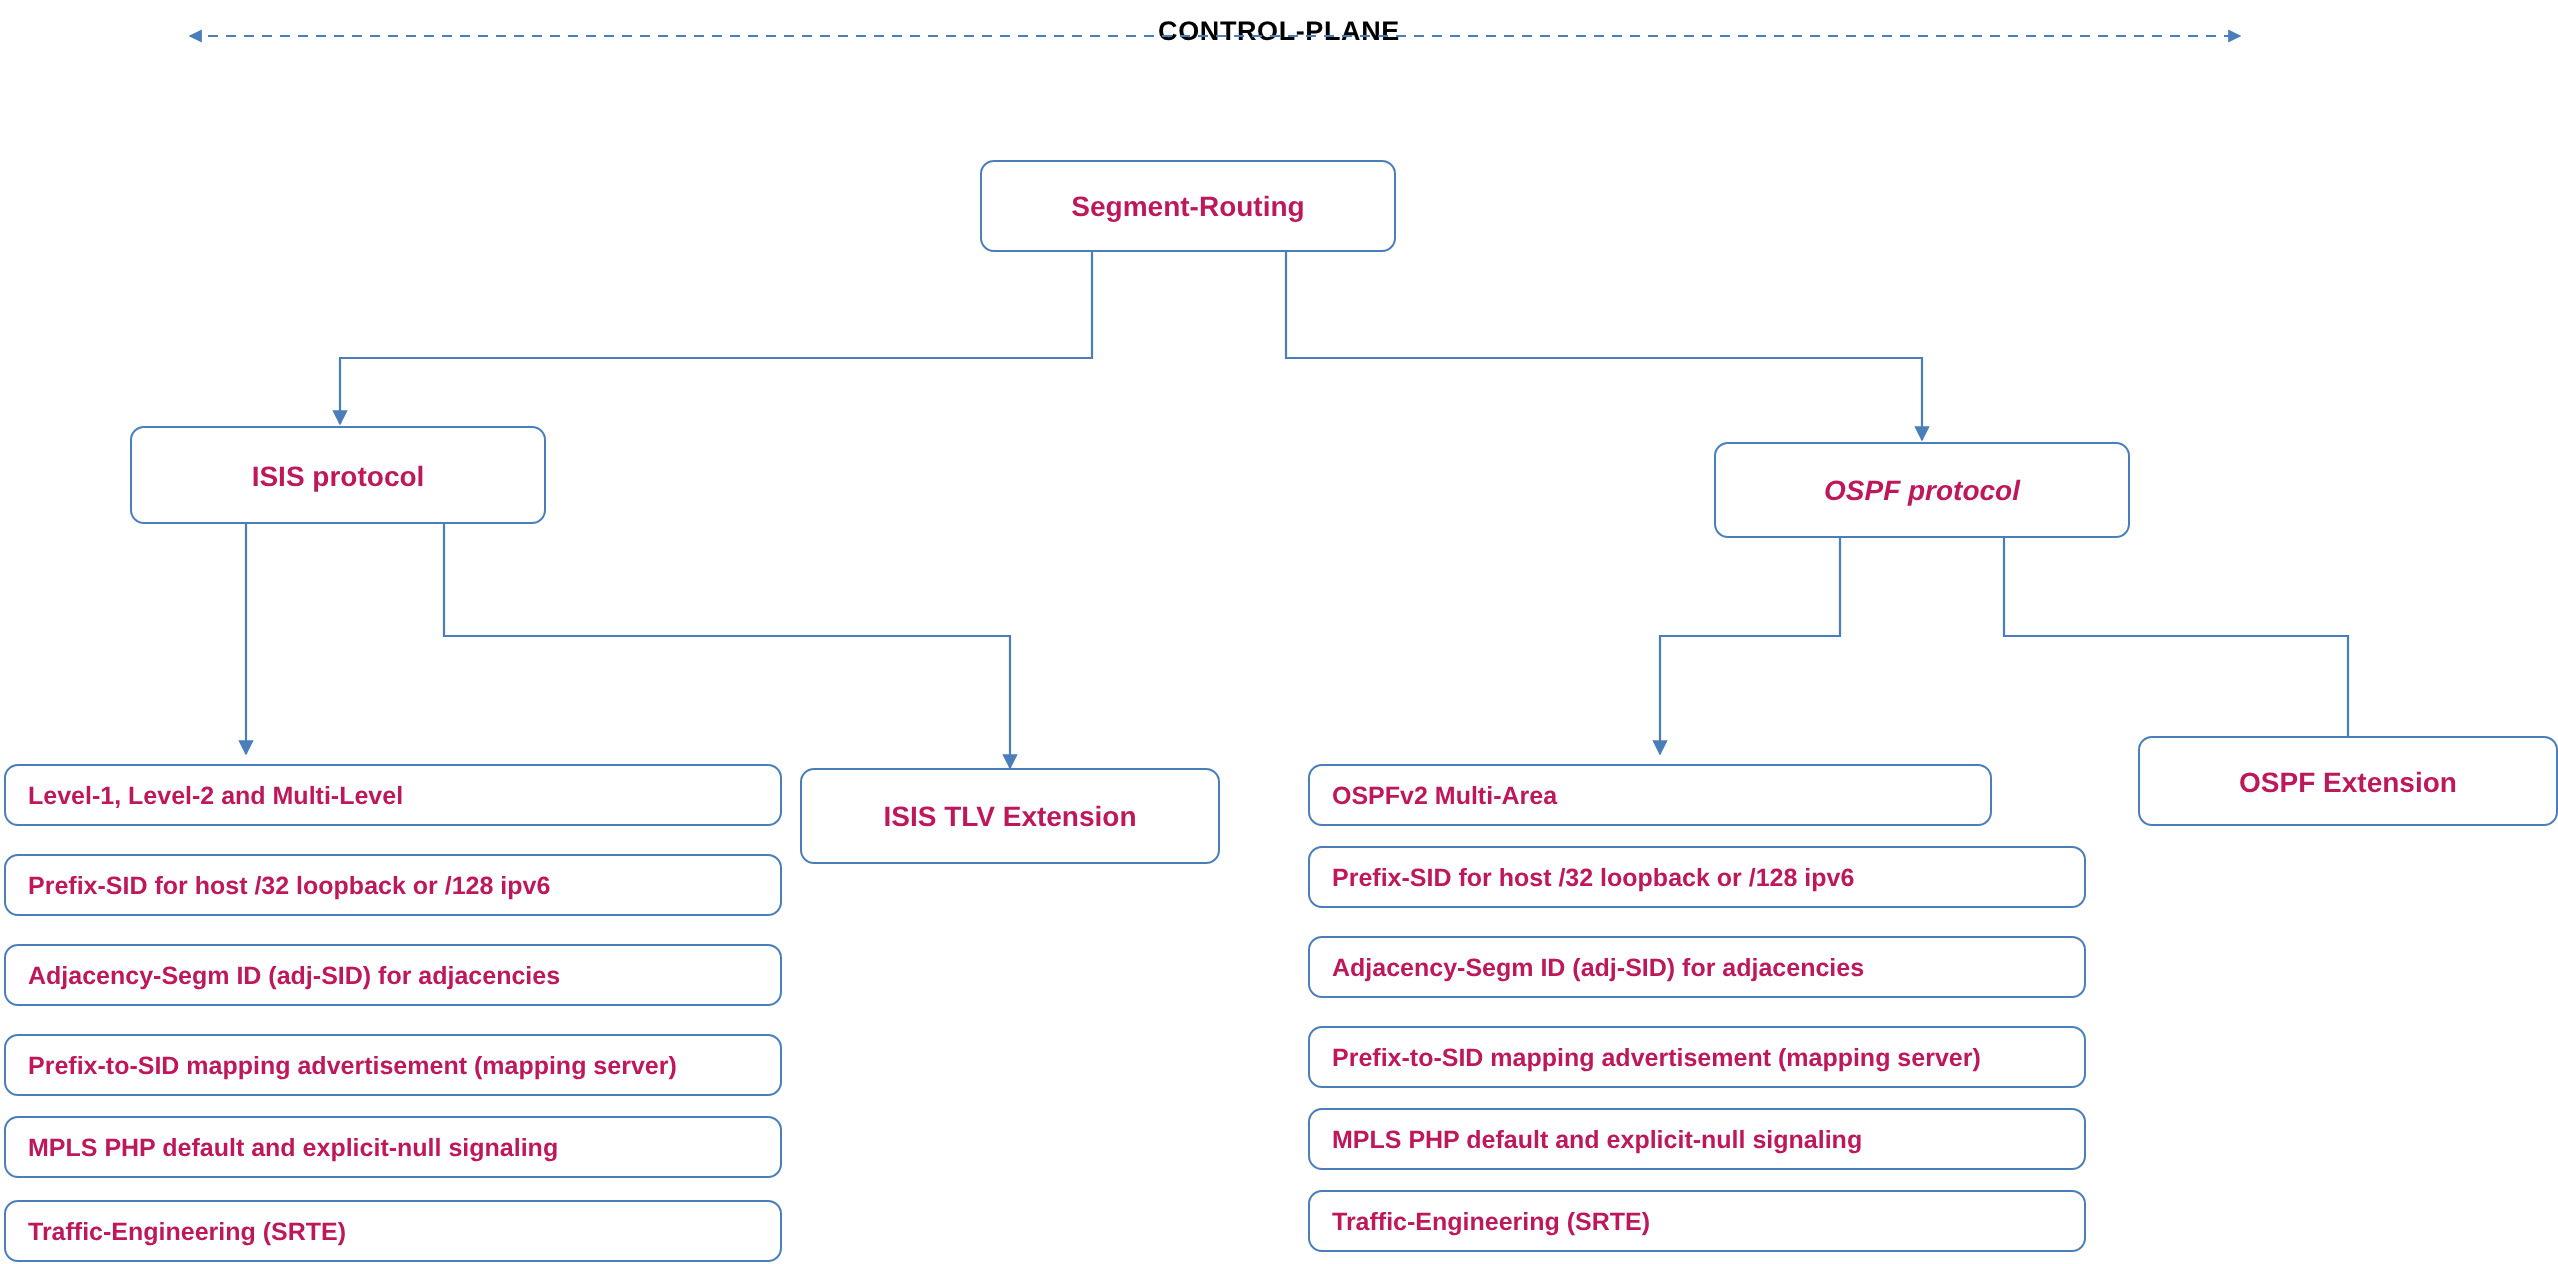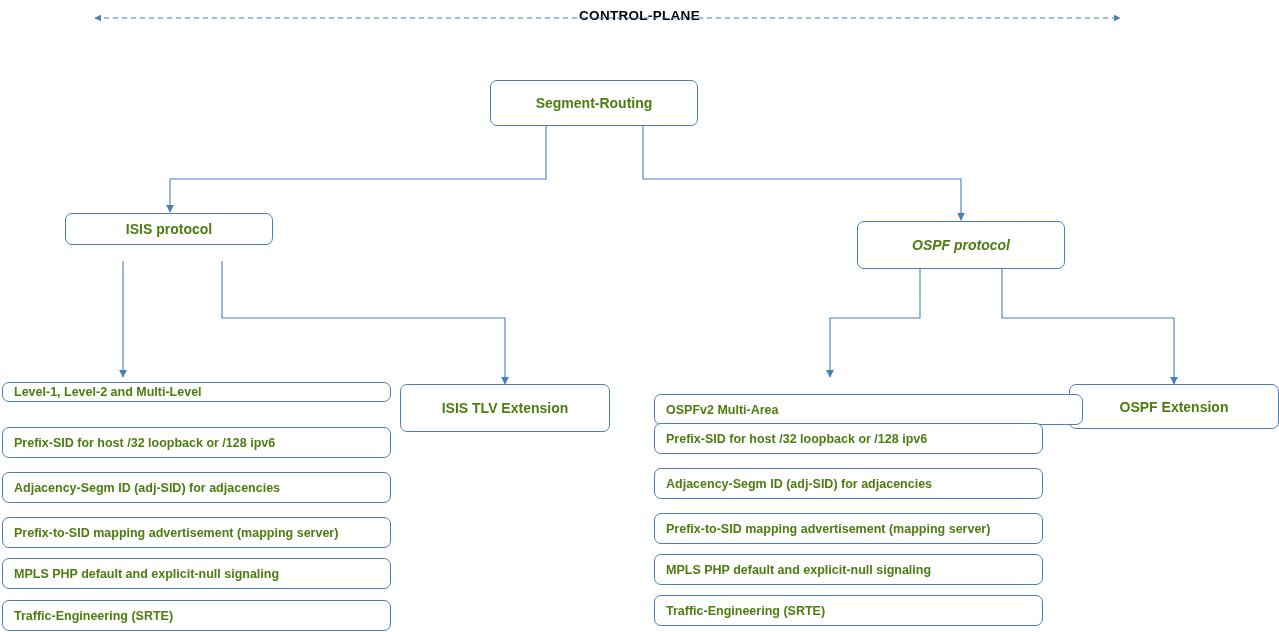--- a/index.html
+++ b/index.html
@@ -29,21 +29,21 @@
     pointer-events: none;
   }
   .node {
     position: absolute;
     box-sizing: border-box;
     border: 1px solid #4a7ebb;
     border-radius: 7px;
     background: #ffffff;
     display: flex;
     align-items: center;
-    color: #4d7c0f;
+    color: #be185d;
   }
   .node.center {
     justify-content: center;
     text-align: center;
     font-weight: bold;
   }
   .node.left {
     justify-content: flex-start;
     padding-left: 11px;
     font-weight: bold;
@@ -89,56 +89,56 @@
 
     <polyline points="920,269 920,318 830,318 830,377" fill="none" stroke="#4a7ebb" stroke-width="1.1" marker-end="url(#arrow)"></polyline>
 
     <polyline points="1002,269 1002,318 1174,318 1174,384" fill="none" stroke="#4a7ebb" stroke-width="1.1" marker-end="url(#arrow)"></polyline>
   </svg>
 
   <div class="node center" style="left:490px; top:80px; width:208px; height:46px; font-size:14px;">
     <span>Segment-Routing</span>
   </div>
 
-  <div class="node center" style="left:65px; top:213px; width:208px; height:32px; font-size:14px;">
+  <div class="node center" style="left:65px; top:213px; width:208px; height:49px; font-size:14px;">
     <span>ISIS protocol</span>
   </div>
 
   <div class="node center" style="left:857px; top:221px; width:208px; height:48px; font-size:14px;font-style:italic;">
     <span>OSPF protocol</span>
   </div>
 
   <div class="node center" style="left:400px; top:384px; width:210px; height:48px; font-size:14px;">
     <span>ISIS TLV Extension</span>
   </div>
 
-  <div class="node center" style="left:1069px; top:384px; width:210px; height:45px; font-size:14px;">
+  <div class="node center" style="left:1069px; top:368px; width:210px; height:45px; font-size:14px;">
     <span>OSPF Extension</span>
   </div>
 
-  <div class="node left" style="left:2px; top:382px; width:389px; height:20px; font-size:12.5px;">
+  <div class="node left" style="left:2px; top:382px; width:389px; height:31px; font-size:12.5px;">
     <span>Level-1, Level-2 and Multi-Level</span>
   </div>
   <div class="node left" style="left:2px; top:427px; width:389px; height:31px; font-size:12.5px;">
     <span>Prefix-SID for host /32 loopback or /128 ipv6</span>
   </div>
   <div class="node left" style="left:2px; top:472px; width:389px; height:31px; font-size:12.5px;">
     <span>Adjacency-Segm ID (adj-SID) for adjacencies</span>
   </div>
   <div class="node left" style="left:2px; top:517px; width:389px; height:31px; font-size:12.5px;">
     <span>Prefix-to-SID mapping advertisement (mapping server)</span>
   </div>
   <div class="node left" style="left:2px; top:558px; width:389px; height:31px; font-size:12.5px;">
     <span>MPLS PHP default and explicit-null signaling</span>
   </div>
   <div class="node left" style="left:2px; top:600px; width:389px; height:31px; font-size:12.5px;">
     <span>Traffic-Engineering (SRTE)</span>
   </div>
 
-  <div class="node left" style="left:654px; top:382px; width:429px; height:31px; font-size:12.5px;margin-top:12px;">
+  <div class="node left" style="left:654px; top:382px; width:342px; height:31px; font-size:12.5px;">
     <span>OSPFv2 Multi-Area</span>
   </div>
   <div class="node left" style="left:654px; top:423px; width:389px; height:31px; font-size:12.5px;">
     <span>Prefix-SID for host /32 loopback or /128 ipv6</span>
   </div>
   <div class="node left" style="left:654px; top:468px; width:389px; height:31px; font-size:12.5px;">
     <span>Adjacency-Segm ID (adj-SID) for adjacencies</span>
   </div>
   <div class="node left" style="left:654px; top:513px; width:389px; height:31px; font-size:12.5px;">
     <span>Prefix-to-SID mapping advertisement (mapping server)</span>

